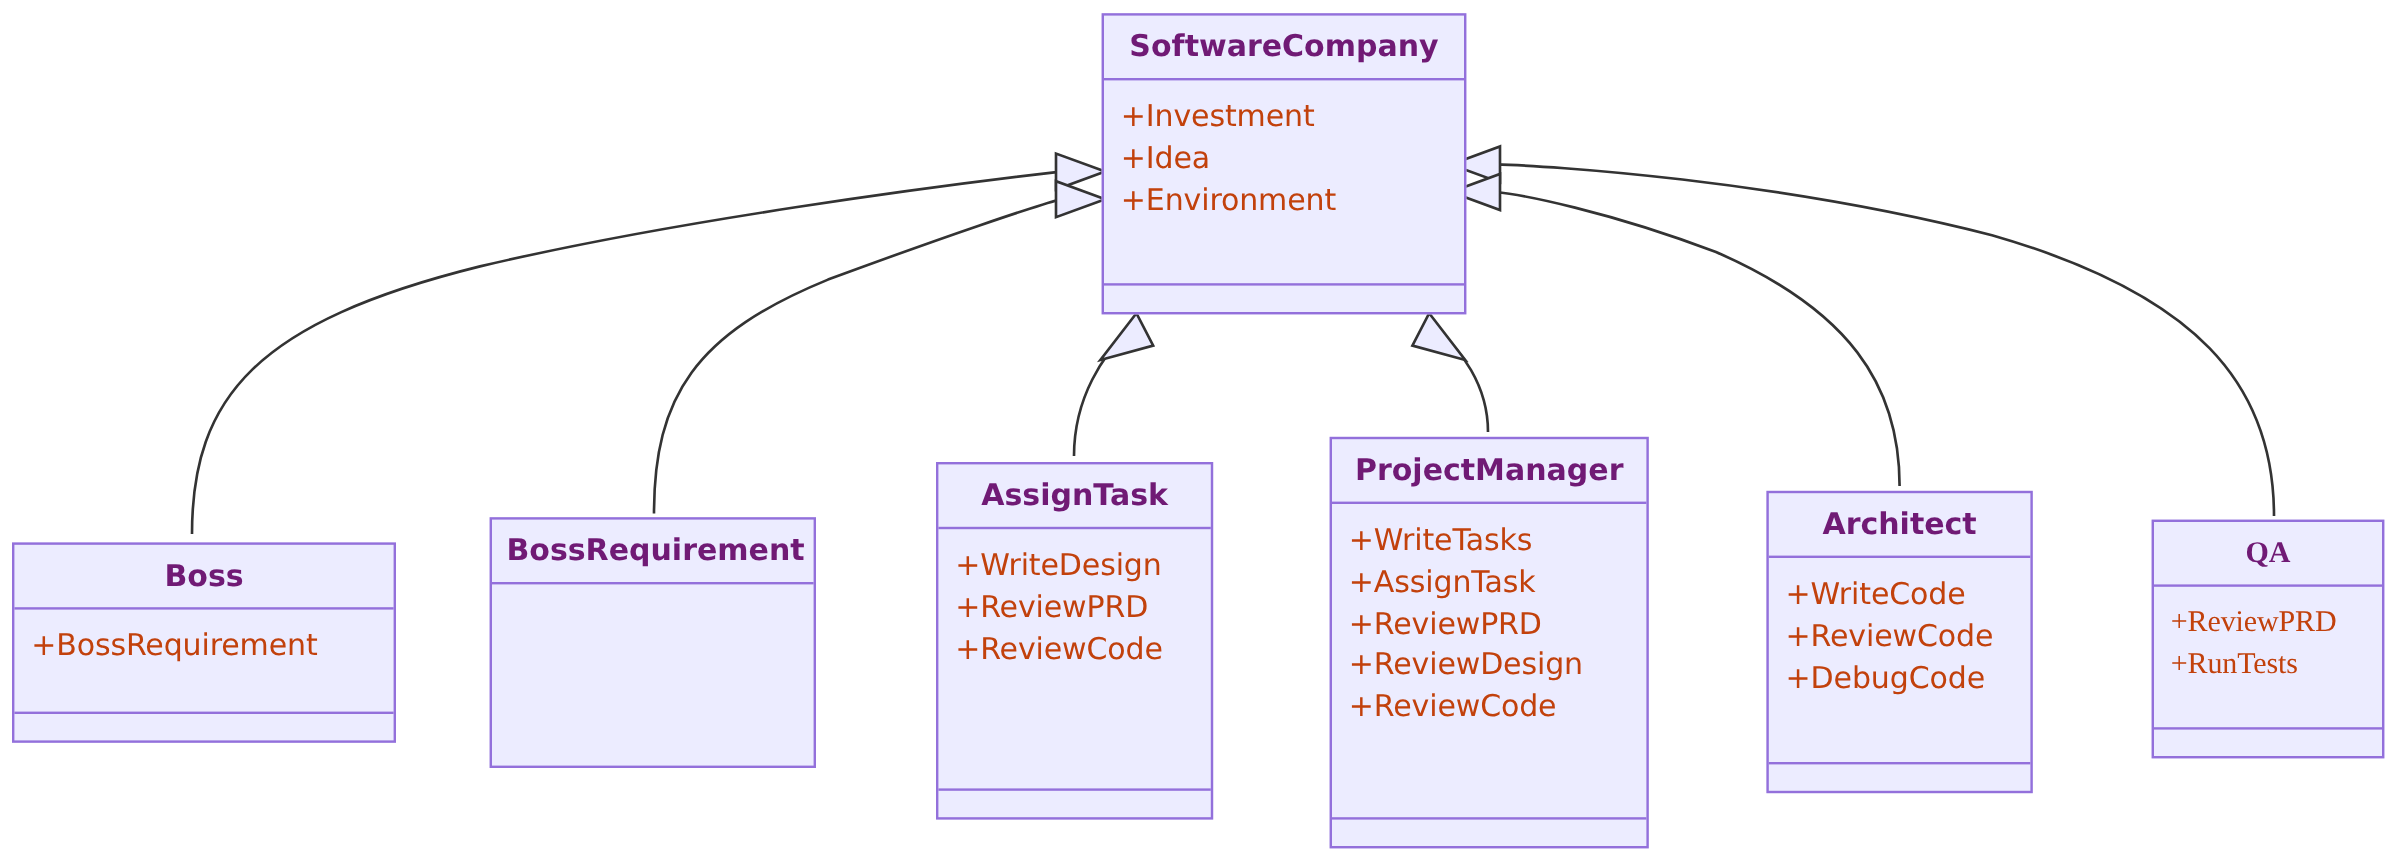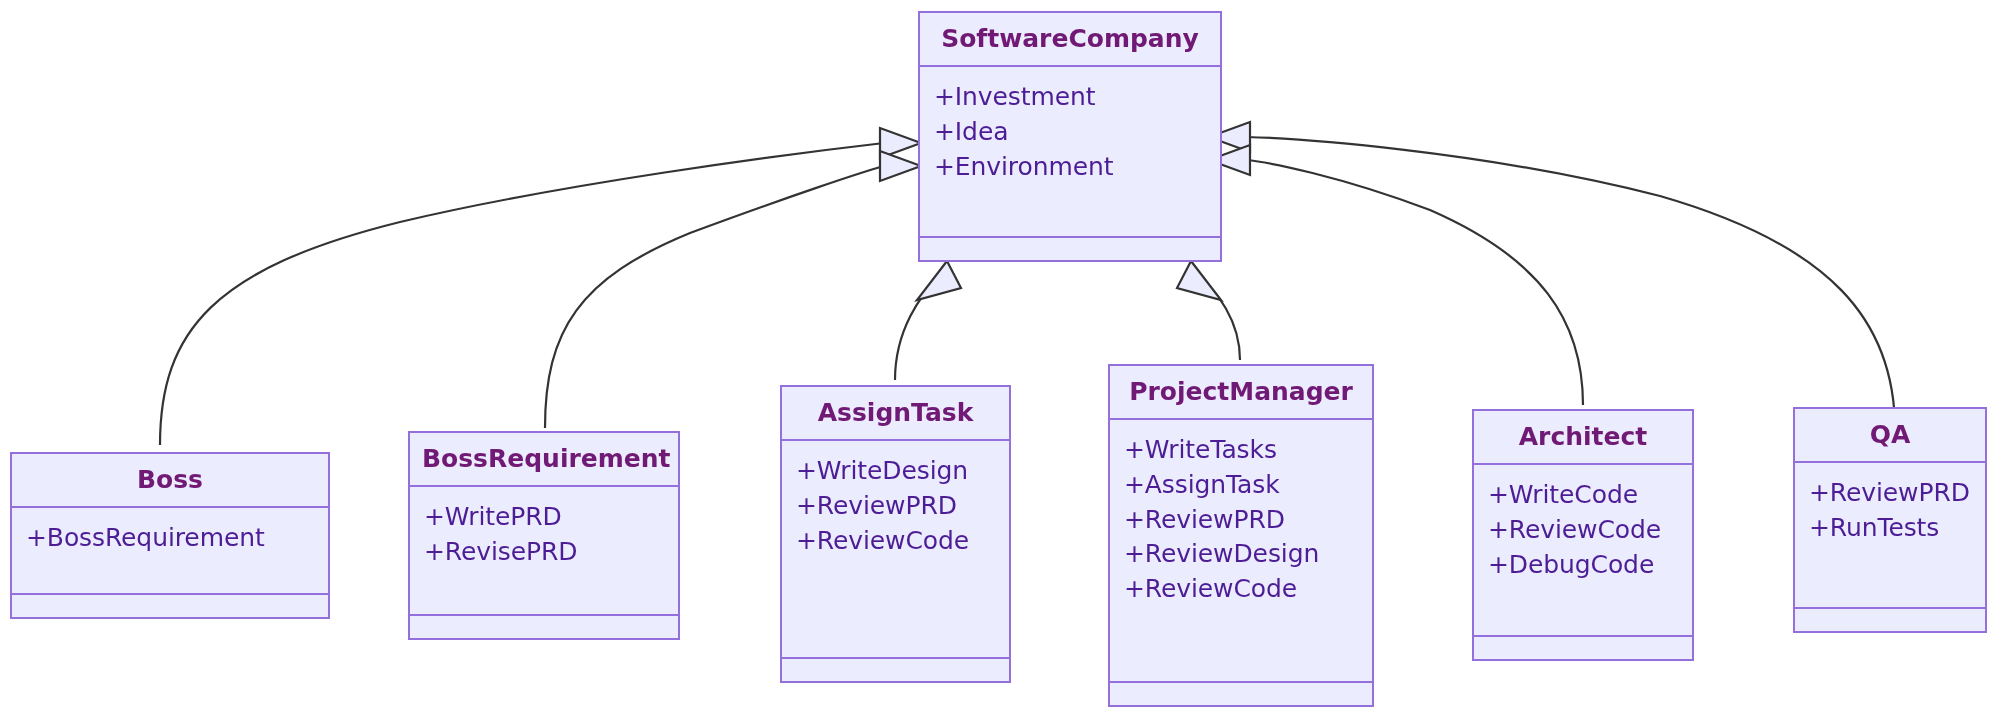--- a/index.html
+++ b/index.html
@@ -45,21 +45,21 @@
   }
   .class-members {
     box-sizing: border-box;
     padding: 13px 14px 14px 14px;
     border-bottom: 2px solid #9370db;
     flex: 1 1 auto;
   }
   .member-row {
     font-size: 25px;
     line-height: 1.39;
-    color: #4c1d95;
+    color: #c2410c;
     white-space: nowrap;
     letter-spacing: -0.1px;
   }
   .class-methods {
     box-sizing: border-box;
     min-height: 22px;
     padding: 0;
   }
 </style>
 </head>
@@ -108,24 +108,20 @@
   <div class="uml-class" style="left:10px; top:452px; width:320px; height:167px;">
     <div class="class-title">Boss</div>
     <div class="class-members">
       <div class="member-row">+BossRequirement</div>
     </div>
     <div class="class-methods"></div>
   </div>
 
   <div class="uml-class" style="left:408px; top:431px; width:272px; height:209px;">
     <div class="class-title">BossRequirement</div>
-    <div class="class-members">
-      <div class="member-row">+WritePRD</div>
-      <div class="member-row">+RevisePRD</div>
-    </div>
     <div class="class-methods"></div>
   </div>
 
   <div class="uml-class" style="left:780px; top:385px; width:231px; height:298px;">
     <div class="class-title">AssignTask</div>
     <div class="class-members">
       <div class="member-row">+WriteDesign</div>
       <div class="member-row">+ReviewPRD</div>
       <div class="member-row">+ReviewCode</div>
     </div>
@@ -147,21 +143,21 @@
   <div class="uml-class" style="left:1472px; top:409px; width:222px; height:252px;">
     <div class="class-title">Architect</div>
     <div class="class-members">
       <div class="member-row">+WriteCode</div>
       <div class="member-row">+ReviewCode</div>
       <div class="member-row">+DebugCode</div>
     </div>
     <div class="class-methods"></div>
   </div>
 
-  <div class="uml-class" style="left:1793px; top:407px; width:194px; height:226px;">
+  <div class="uml-class" style="left:1793px; top:433px; width:194px; height:199px;font-family:Liberation Serif, serif;">
     <div class="class-title">QA</div>
     <div class="class-members">
       <div class="member-row">+ReviewPRD</div>
       <div class="member-row">+RunTests</div>
     </div>
     <div class="class-methods"></div>
   </div>
 
 </div>
 

